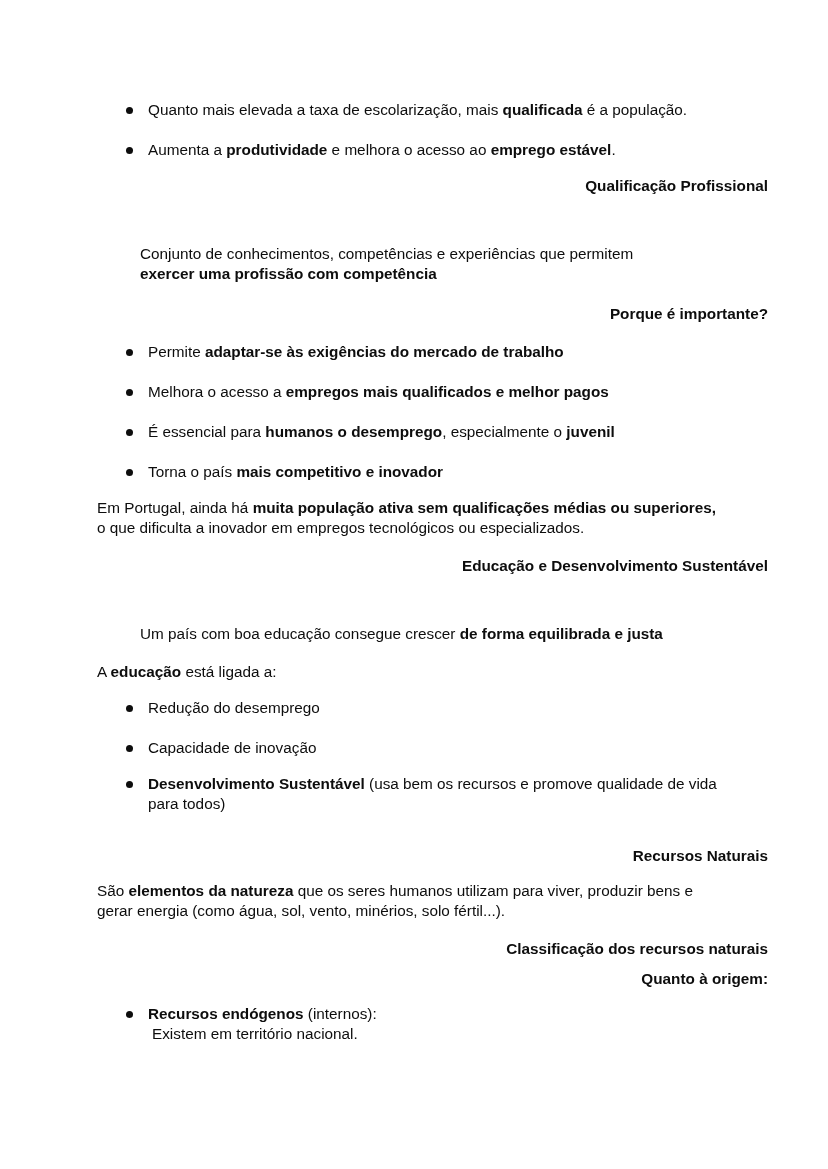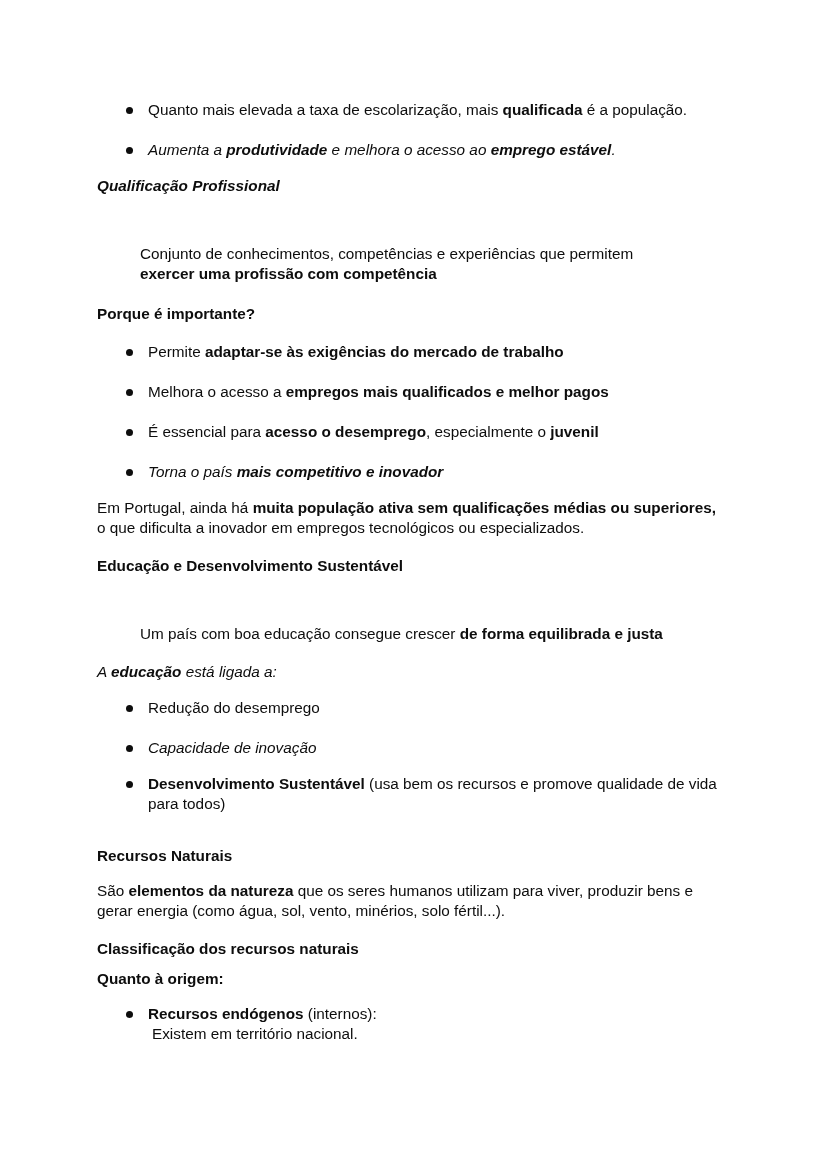--- a/index.html
+++ b/index.html
@@ -1,27 +1,27 @@
 <!DOCTYPE html>
 <html><head>
 <meta charset="utf-8">
 <style>
   * { margin:0; padding:0; box-sizing:border-box; }
   html,body { width:828px; height:1169px; background:#ffffff; }
   body { font-family:"Liberation Sans", sans-serif; font-size:15.3px; line-height:20px; color:#0d0d0d; }
   .page { position:relative; width:828px; height:1169px; background:#ffffff; padding:100px 60px 0 97px; overflow:hidden;border-radius:26px; }
   .blk { margin-bottom:18px; }
-  .heading { font-weight:bold; }
+  .heading { font-weight:bold;text-align:right; }
   .indent { padding-left:43px;margin-top:48px; }
   .bullet { position:relative; padding-left:51px; margin-bottom:20px; }
   .bullet .dot { position:absolute; left:29px; top:7px; width:7px; height:7px; border-radius:50%; background:#0d0d0d; }
   b { font-weight:bold; }
   .sp4 { padding-left:4px;text-align:center; }
   .mb15 { margin-bottom:15px; }
-  .mb16 { margin-bottom:16px;font-style:italic; }
+  .mb16 { margin-bottom:16px; }
   .mb17 { margin-bottom:10px; }
   .mb20 { margin-bottom:20px; }
   .mb32 { margin-bottom:32px; }
   .mb0 { margin-bottom:10px; }
 </style>
 </head>
 <body>
 
 <div class="page">
 
@@ -53,21 +53,21 @@
     <span><span>Permite </span><b>adaptar-se às exigências do mercado de trabalho</b></span>
   </div>
 
   <div class="blk bullet">
     <span class="dot"></span>
     <span><span>Melhora o acesso a </span><b>empregos mais qualificados e melhor pagos</b></span>
   </div>
 
   <div class="blk bullet">
     <span class="dot"></span>
-    <span><span>É essencial para </span><b>acesso o desemprego</b><span>, especialmente o </span><b>juvenil</b></span>
+    <span><span>É essencial para </span><b>humanos o desemprego</b><span>, especialmente o </span><b>juvenil</b></span>
   </div>
 
   <div class="blk bullet mb16">
     <span class="dot"></span>
     <span><span>Torna o país </span><b>mais competitivo e inovador</b></span>
   </div>
 
   <div class="blk">
     <span>Em Portugal, ainda há </span><b>muita população ativa sem qualificações médias ou superiores,</b><br>
     <span>o que dificulta a inovador em empregos tecnológicos ou especializados.</span>

